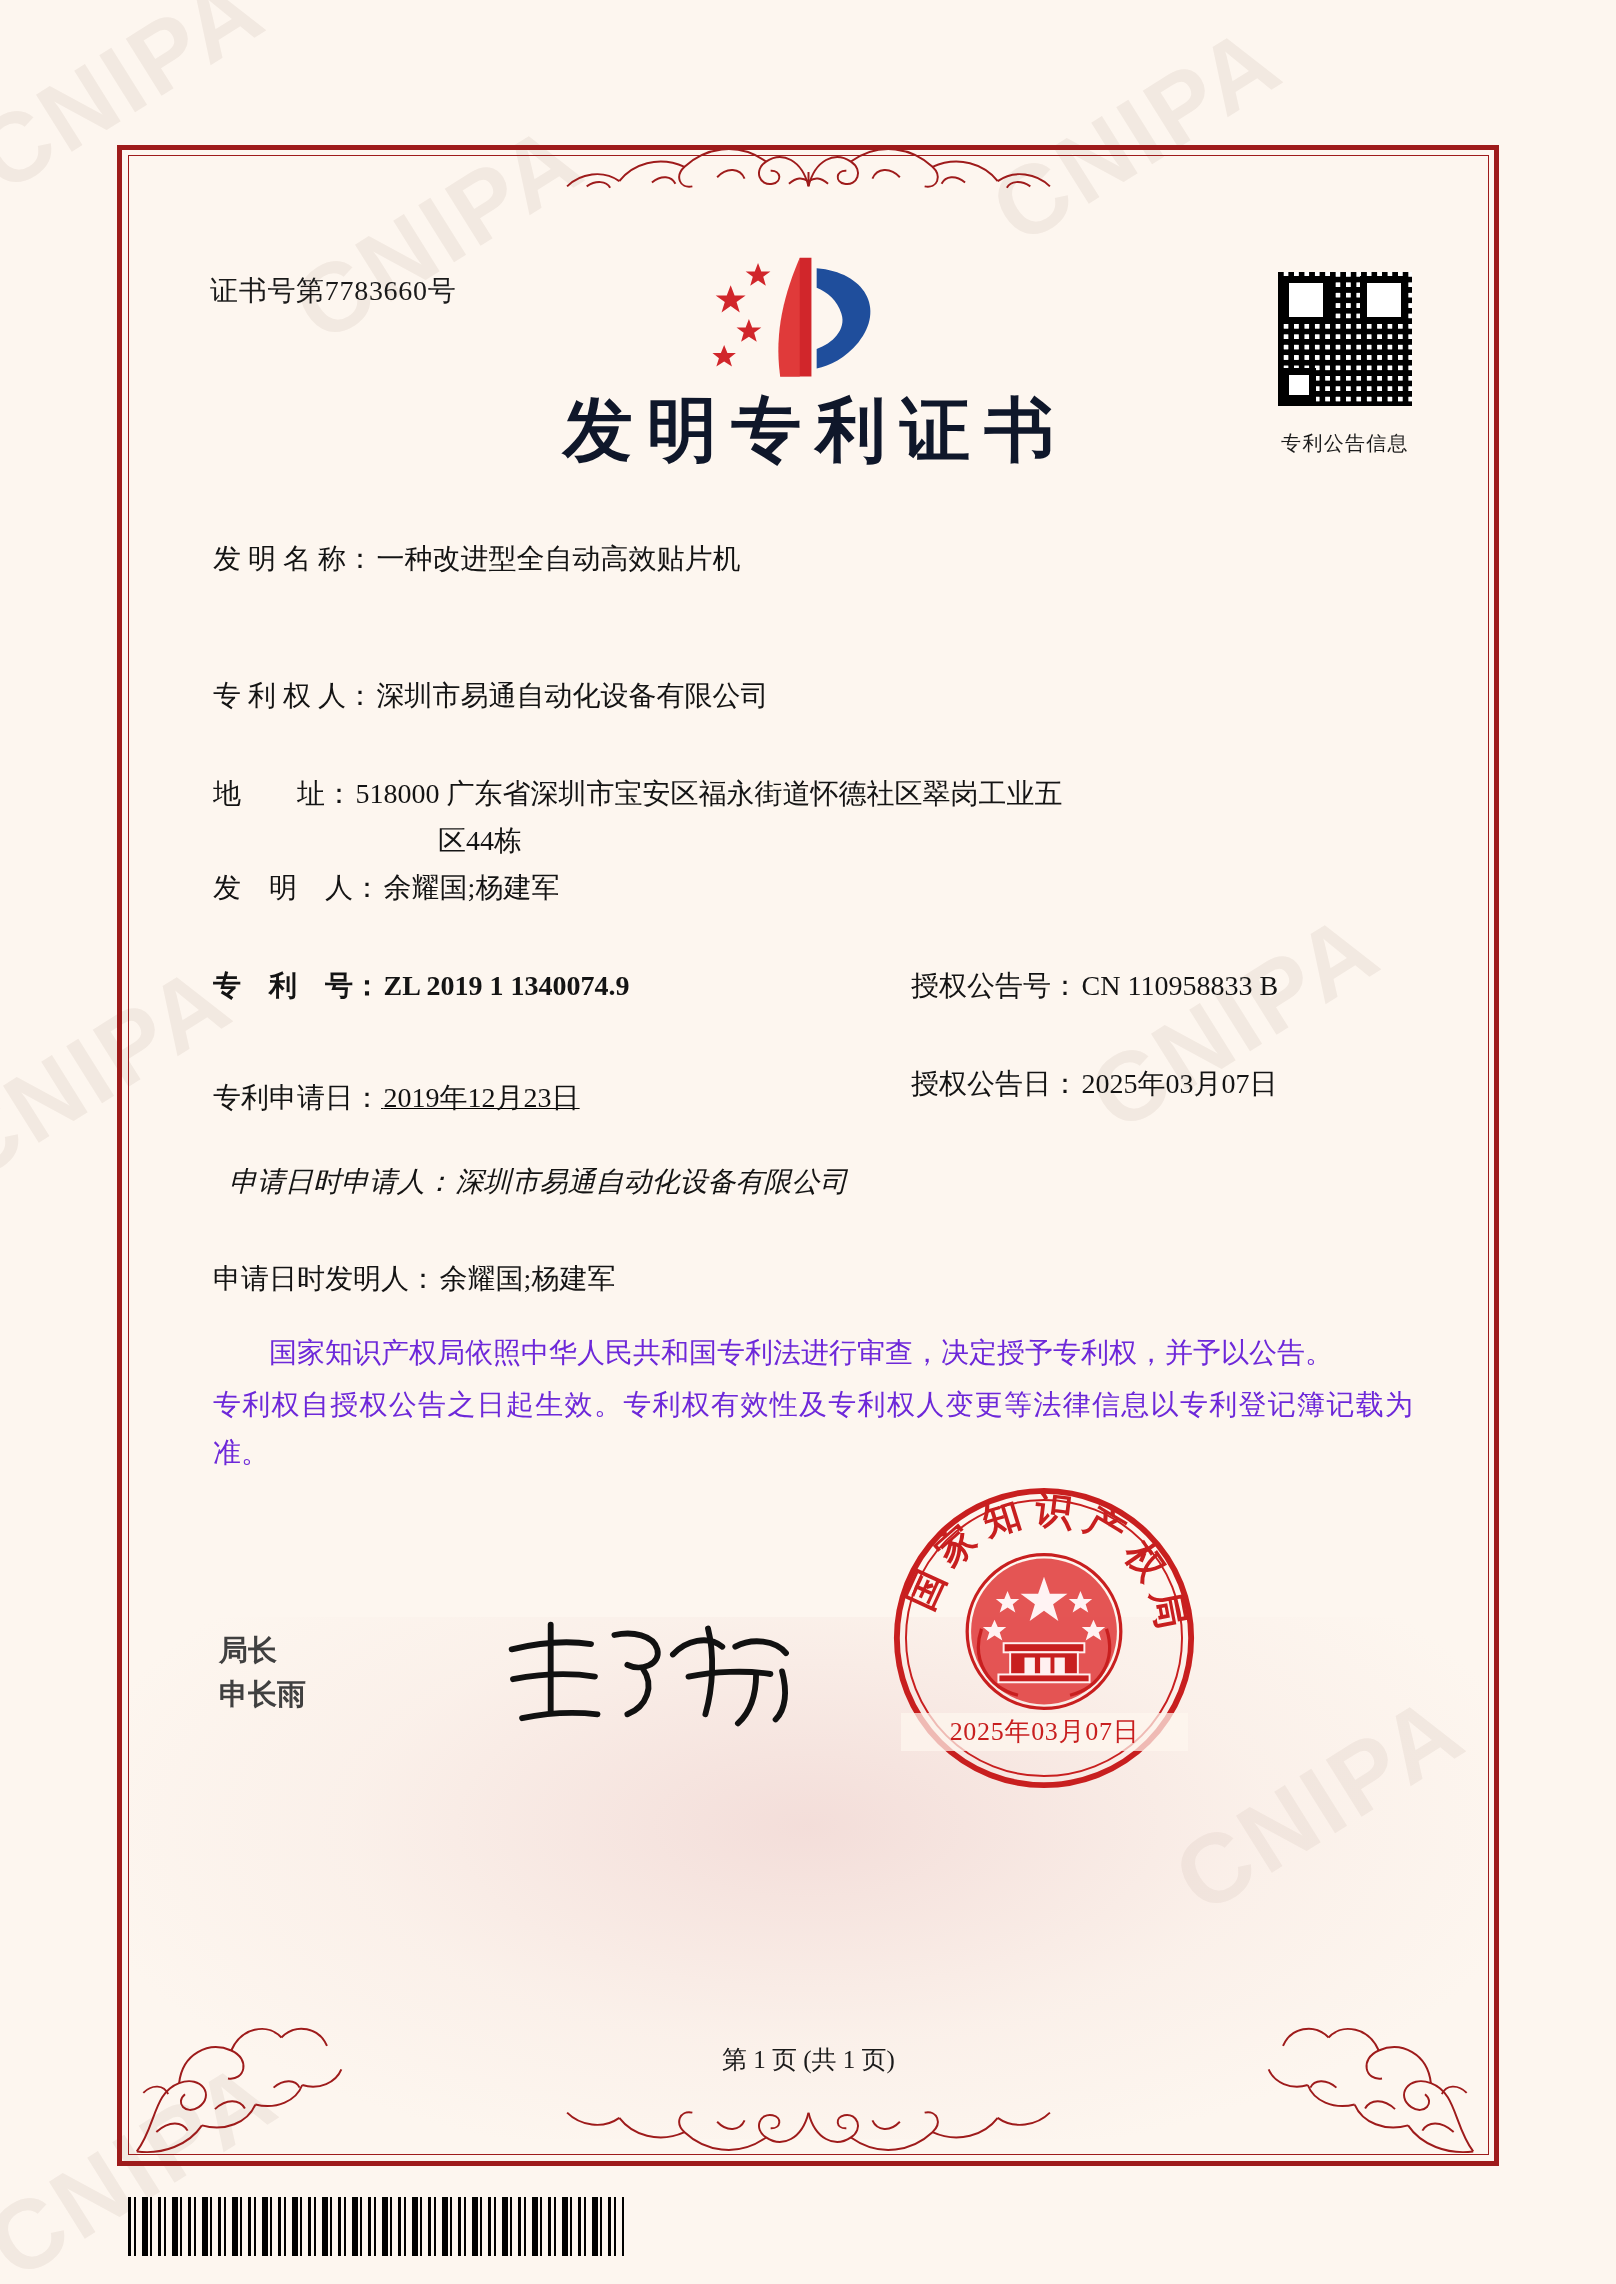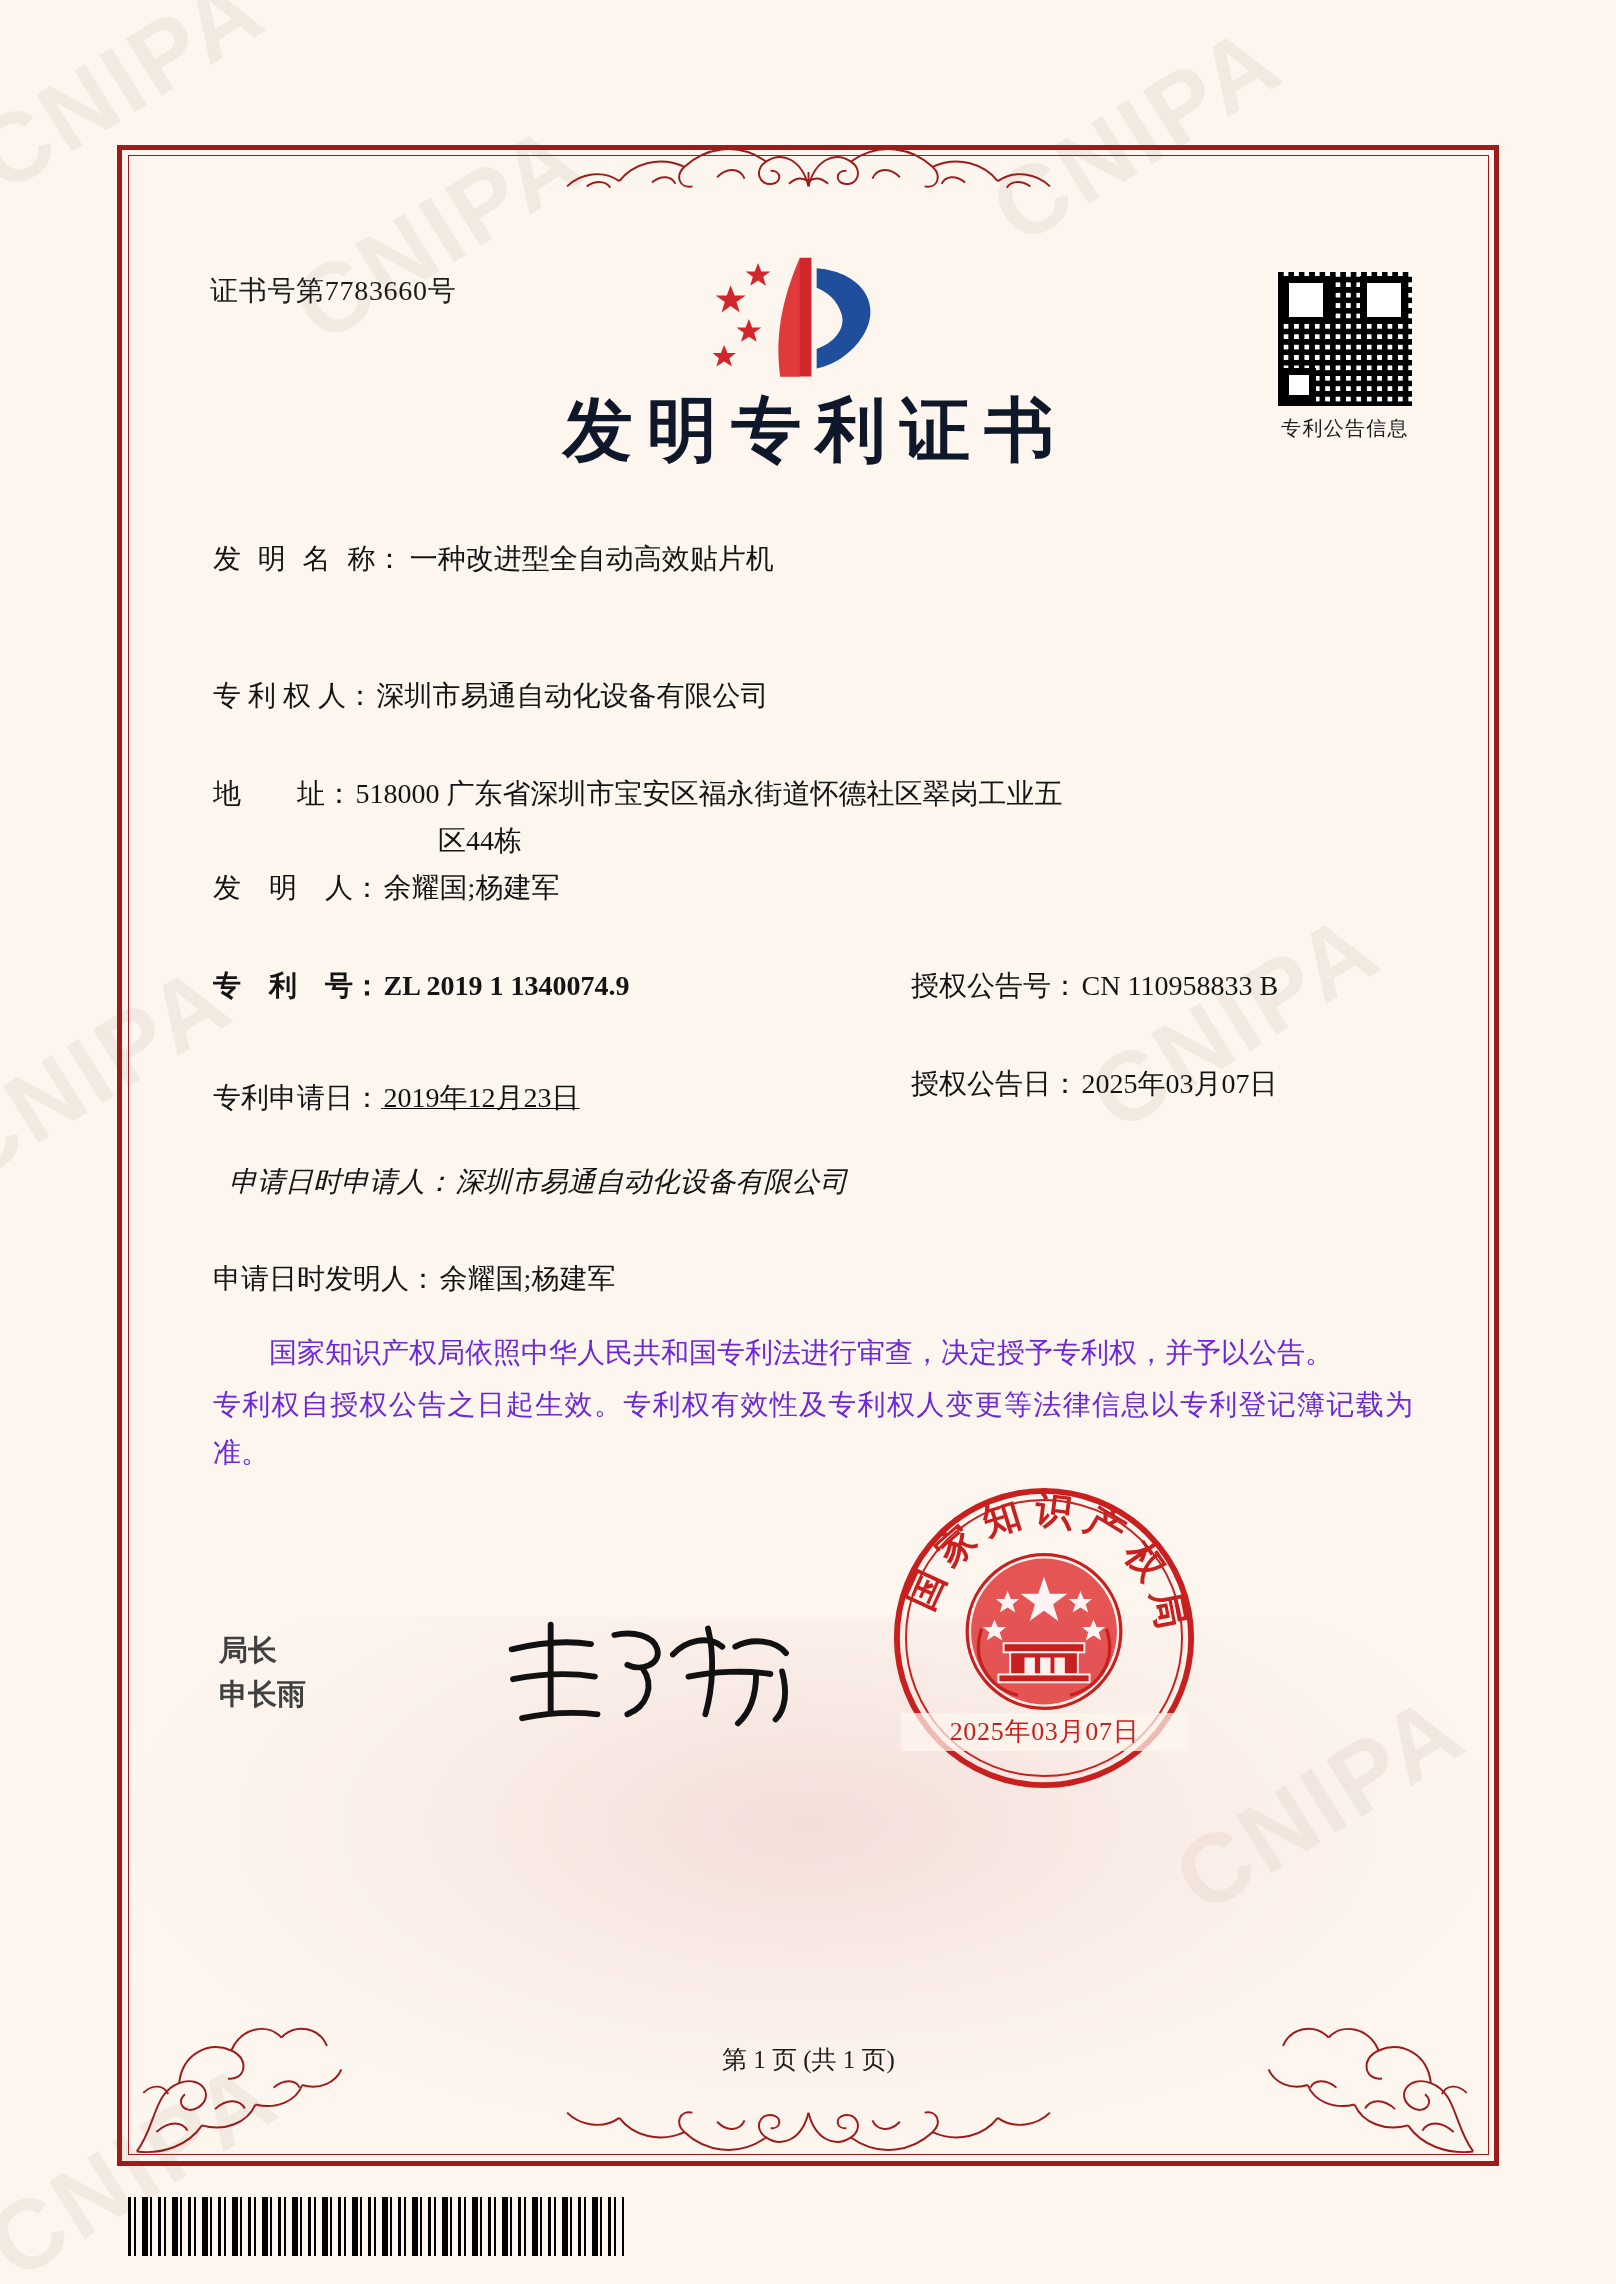--- a/index.html
+++ b/index.html
@@ -128,21 +128,21 @@
     content: "";
     position: absolute;
     width: 34px; height: 34px;
     border: 7.8px solid #000;
     background: #fff;
   }
   .qr::before { left: 3.9px;  top: 3.9px; }
   .qr::after  { right: 3.9px; top: 3.9px; }
   .qr > i     { left: 3.9px;  bottom: 3.9px; }
   .qr-caption {
-    margin-top: 9px;
+    margin-top: 24px;
     font-size: 20px;
     color: #1a1a1a;
     letter-spacing: 1.3px;
   }
 
   .main-title {
     position: absolute;
     left: 0;
     top: 229px;
     width: 100%;
@@ -166,21 +166,21 @@
     display: inline-block;
     font-size: 28px;
     color: #141414;
     white-space: pre;
   }
   .val {
     font-size: 28px;
     color: #141414;
   }
 
-  .r1 { position: absolute; left: 0;    top: 0; font-family: Liberation Mono, monospace;    }
+  .r1 { position: absolute; left: 0;    top: 0;    }
   .r2 { position: absolute; left: 0;    top: 137px; }
   .r3 { position: absolute; left: 0;    top: 235px; }
   .r3b{ position: absolute; left: 225px; top: 282px; }
   .r4 { position: absolute; left: 0;    top: 329px; }
   .r5 { position: absolute; left: 0;    top: 427px; font-weight: bold; }
   .r5b{ position: absolute; left: 698px; top: 427px; }
   .r6 { position: absolute; left: 0;    top: 539px; text-decoration: underline; }
   .r6b{ position: absolute; left: 698px; top: 525px; }
   .r7 { position: absolute; left: 16px;    top: 623px; font-style: italic; }
   .r8 { position: absolute; left: 0;    top: 720px; }

